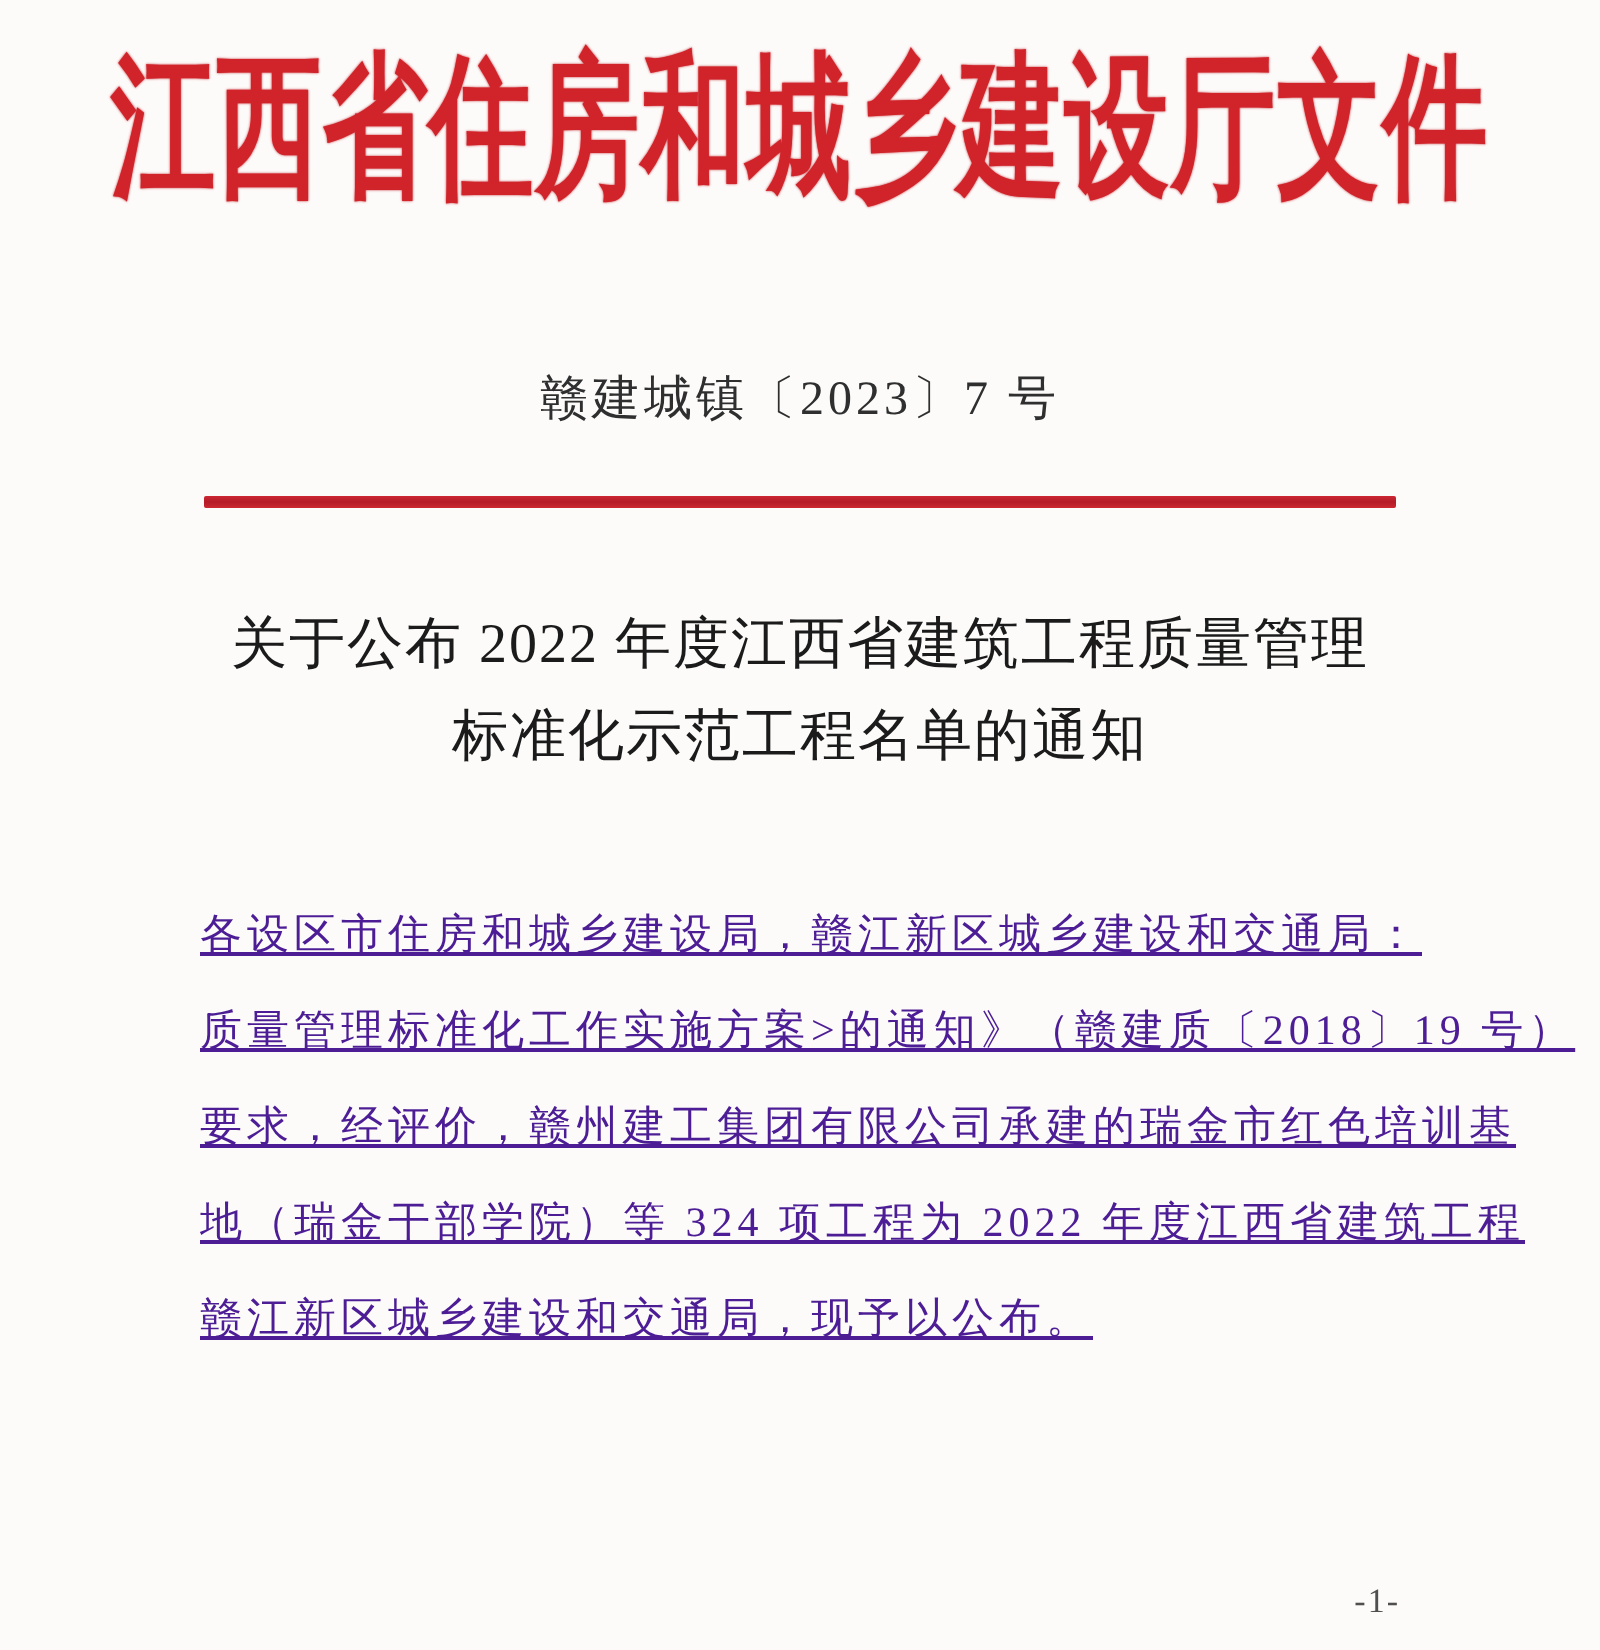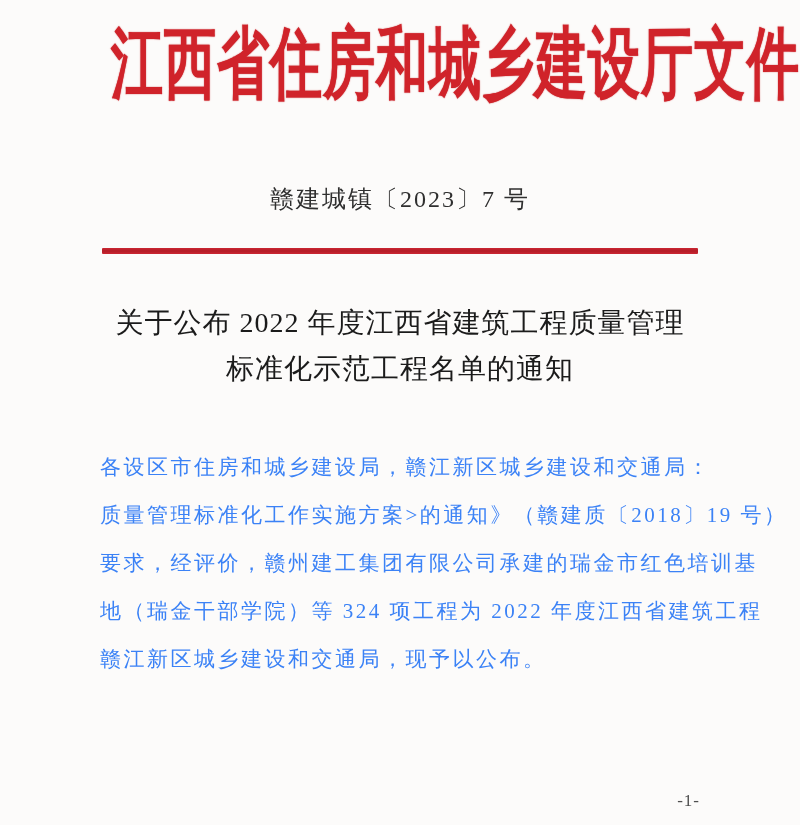--- a/index.html
+++ b/index.html
@@ -13,21 +13,21 @@
     height: 825px;
     background: #fcfbfa;
     overflow: hidden;
   }
   
   .header-title {
     position: absolute;
     top: 12px;
     left: 0;
     width: 100%;
-    text-align: right;
+    text-align: center;
     color: #d0232a;
     font-weight: bold;
     font-size: 52px;
     letter-spacing: 1px;
     white-space: nowrap;
   }
   .header-title .stretch {
     display: inline-block;
     transform: scaleY(1.5);
     transform-origin: center top;
@@ -67,25 +67,26 @@
     font-size: 28px;
     line-height: 46px;
     letter-spacing: 1px;
   }
   
   .body-block {
     position: absolute;
     top: 443px;
     left: 100px;
     width: 608px;
-    color: #3b82f6;
+    color: #4c1d95;
     font-size: 21px;
     line-height: 48px;
     letter-spacing: 2.5px;
     white-space: nowrap;
+    text-decoration: underline;
   }
   .body-line { height: 48px; }
   .body-line.indent { text-indent: 2em; }
   
   .page-number {
     position: absolute;
     top: 791px;
     right: 100px;
     color: #4f4f4f;
     font-size: 17px;

